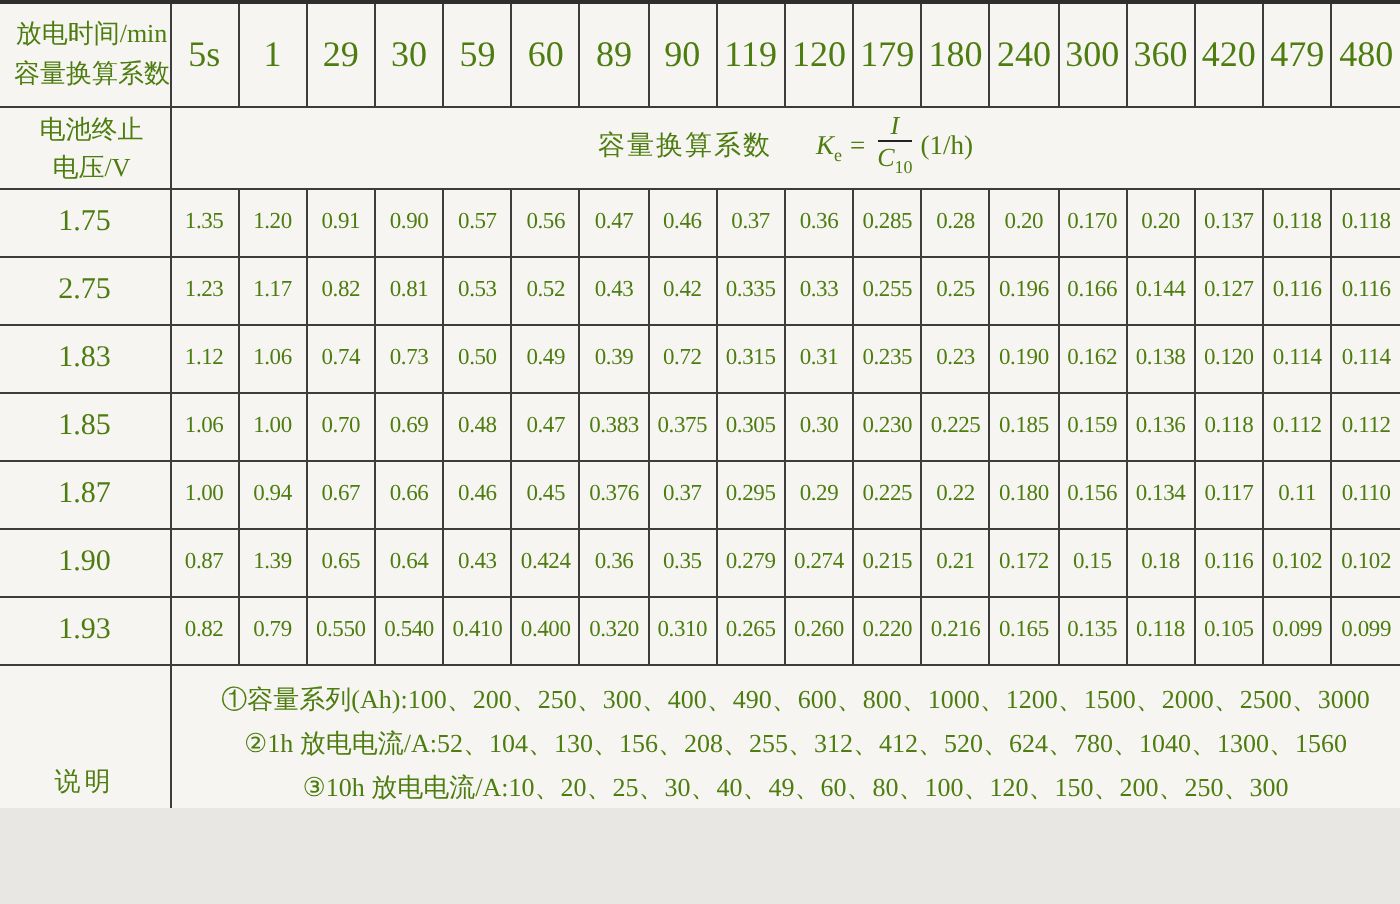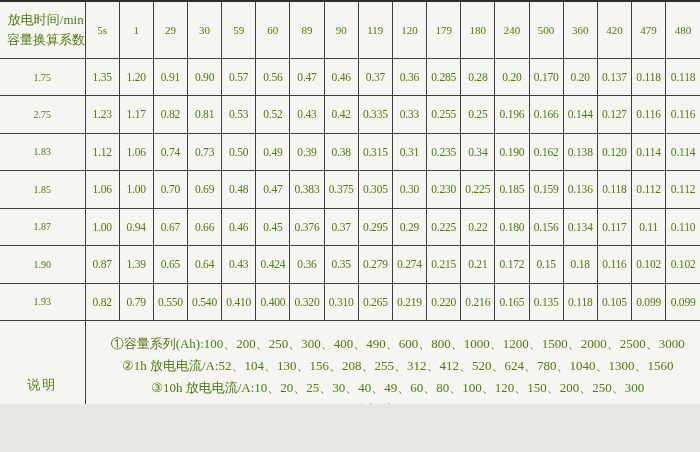--- a/index.html
+++ b/index.html
@@ -20,33 +20,33 @@
     padding:0;overflow:hidden;white-space:nowrap;
   }
   .tbl tr td:first-child{border-left:none;}
   .tbl tr td:last-child{border-right:none;margin-top:35px;}
   .r-head{height:52px;}
   .r-formula{height:41px;}
   .r-data{height:34px;}
   .r-notes{height:117px;}
   .corner{text-align:left;vertical-align:middle;}
   .corner div{padding-left:7px;font-size:13px;line-height:20px;}
-  .time-h{font-size:11px;}
+  .time-h{font-size:18px;}
   .leftcell{text-align:left;vertical-align:middle;}
   .leftcell div{padding-left:7px;font-size:13px;line-height:19px;}
   .formula-cell{font-size:13.5px;}
   .formula-title{margin-right:22px;letter-spacing:1px;}
   .fml i{font-style:italic;font-family:"Liberation Serif","DejaVu Serif",serif;}
   .fml sub{font-size:9px;}
   .fml .eq{margin:0 4px;}
   .frac{display:inline-block;vertical-align:middle;text-align:center;margin:0 2px;}
   .frac .num{display:block;border-bottom:1px solid #222;padding:0 4px;line-height:15px;font-size:13px;}
   .frac .den{display:block;line-height:15px;font-size:13px;}
   .unit{margin-left:2px;}
-  .voltage{font-size:10px;}
+  .voltage{font-size:15px;}
   .val{font-size:11.5px;letter-spacing:-0.2px;}
   .notes-label{font-size:13px;letter-spacing:2px;}
   .notes-cell{text-align:left;vertical-align:top;}
   .notes-cell .note-line{
     padding-left:10px;font-size:13px;line-height:22px;
     white-space:nowrap;
   }
   .notes-cell .pad-top{padding-top:6px;}
 </style>
 </head>
@@ -70,26 +70,35 @@
           <td class="time-h">30</td>
           <td class="time-h">59</td>
           <td class="time-h">60</td>
           <td class="time-h">89</td>
           <td class="time-h">90</td>
           <td class="time-h">119</td>
           <td class="time-h">120</td>
           <td class="time-h">179</td>
           <td class="time-h">180</td>
           <td class="time-h">240</td>
-          <td class="time-h">500</td>
+          <td class="time-h">300</td>
           <td class="time-h">360</td>
           <td class="time-h">420</td>
           <td class="time-h">479</td>
           <td class="time-h">480</td>
         </tr>
+      <tr class="r-formula">
+        <td class="leftcell">
+          <div>电池终止</div>
+          <div>电压/V</div>
+        </td>
+        <td colspan="18" class="formula-cell">
+          <span class="formula-title">容量换算系数</span><span class="fml"><i>K</i><sub>e</sub><span class="eq">=</span><span class="frac"><span class="num"><i>I</i></span><span class="den"><i>C</i><sub>10</sub></span></span><span class="unit">(1/h)</span></span>
+        </td>
+      </tr>
     </tbody>
     <tbody id="data-body">
         <tr class="r-data">
           <td class="voltage">1.75</td>
           <td class="val">1.35</td>
           <td class="val">1.20</td>
           <td class="val">0.91</td>
           <td class="val">0.90</td>
           <td class="val">0.57</td>
           <td class="val">0.56</td>
@@ -129,25 +138,25 @@
         </tr>
         <tr class="r-data">
           <td class="voltage">1.83</td>
           <td class="val">1.12</td>
           <td class="val">1.06</td>
           <td class="val">0.74</td>
           <td class="val">0.73</td>
           <td class="val">0.50</td>
           <td class="val">0.49</td>
           <td class="val">0.39</td>
-          <td class="val">0.38</td>
+          <td class="val">0.72</td>
           <td class="val">0.315</td>
           <td class="val">0.31</td>
           <td class="val">0.235</td>
-          <td class="val">0.34</td>
+          <td class="val">0.23</td>
           <td class="val">0.190</td>
           <td class="val">0.162</td>
           <td class="val">0.138</td>
           <td class="val">0.120</td>
           <td class="val">0.114</td>
           <td class="val">0.114</td>
         </tr>
         <tr class="r-data">
           <td class="voltage">1.85</td>
           <td class="val">1.06</td>
@@ -215,21 +224,21 @@
           <td class="voltage">1.93</td>
           <td class="val">0.82</td>
           <td class="val">0.79</td>
           <td class="val">0.550</td>
           <td class="val">0.540</td>
           <td class="val">0.410</td>
           <td class="val">0.400</td>
           <td class="val">0.320</td>
           <td class="val">0.310</td>
           <td class="val">0.265</td>
-          <td class="val">0.219</td>
+          <td class="val">0.260</td>
           <td class="val">0.220</td>
           <td class="val">0.216</td>
           <td class="val">0.165</td>
           <td class="val">0.135</td>
           <td class="val">0.118</td>
           <td class="val">0.105</td>
           <td class="val">0.099</td>
           <td class="val">0.099</td>
         </tr>
       </tbody>

